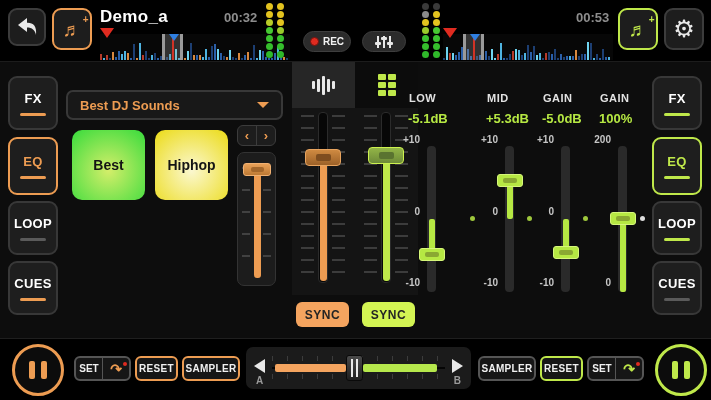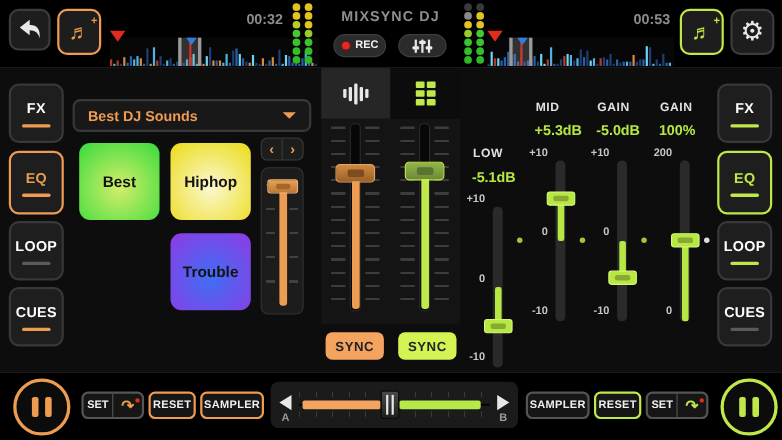--- a/index.html
+++ b/index.html
@@ -104,20 +104,21 @@
 
   <div class="topbar">
     <div class="sq-btn" style="left:8px;top:8px;width:38px;height:38px;">
       <svg width="22" height="20" viewBox="0 0 22 20">
         <path d="M11 1 L2 8 L11 15 L11 10.5 C16 10.5 19 13 20 18 C21 9 17 5.5 11 5.8 Z" fill="#e8e8e8"></path>
       </svg>
     </div>
     <div class="sq-btn" style="left:52px;top:8px;width:40px;height:42px;border-color:#ED9C52;">
       <span class="note-ic" style="color:#ED9C52;">♬<s>+</s></span>
     </div>
+    <div class="deck-title" style="left:100px;top:7px;">Demo_a</div>
     <div class="deck-time" style="left:224px;top:10px;">00:32</div>
 
     <div class="waveform" style="left:100px;width:190px;">
       <div class="playhead" style="left:62px;">
           <span class="ph-line"></span>
           <span class="ph-tri"></span>
         </div>
     <div class="wf-bar" style="height: 6px; background: rgb(181, 58, 42);"></div>
         <div class="wf-bar" style="height: 2px; background: rgb(79, 179, 224);"></div>
         <div class="wf-bar" style="height: 5px; background: rgb(181, 58, 42);"></div>
@@ -197,21 +198,20 @@
           <div class="vu-dot" style="background: rgb(227, 195, 31);"></div>
           <div class="vu-dot" style="background: rgb(227, 195, 31);"></div>
           <div class="vu-dot" style="background: rgb(227, 195, 31);"></div>
           <div class="vu-dot" style="background: rgb(154, 203, 43);"></div>
           <div class="vu-dot" style="background: rgb(59, 195, 47);"></div>
           <div class="vu-dot" style="background: rgb(53, 190, 44);"></div>
           <div class="vu-dot" style="background: rgb(47, 184, 42);"></div>
         </div>
       </div>
 
-    <div class="app-title">MIXSYNC DJ</div>
     <div class="pill" style="left:303px;width:48px;">
       <span class="rec-dot"></span>
       <span class="rec-txt">REC</span>
     </div>
     <div class="pill" style="left:362px;width:44px;">
       <svg width="20" height="14" viewBox="0 0 20 14">
         <rect x="3" y="1" width="2" height="12" fill="#e8e8e8"></rect>
           <rect x="9" y="1" width="2" height="12" fill="#e8e8e8"></rect>
           <rect x="15" y="1" width="2" height="12" fill="#e8e8e8"></rect>
         <rect x="1" y="7" width="6" height="3" rx="1" fill="#e8e8e8"></rect>
@@ -333,23 +333,20 @@
   <div class="dropdown">
     <span class="dd-txt">Best DJ Sounds</span>
     <span class="dd-caret"></span>
   </div>
   <div class="pad" style="left: 72px; top: 130px; background: radial-gradient(circle at 50% 58%, rgb(212, 238, 106) 0%, rgb(62, 220, 62) 95%);">
     <span>Best</span>
     </div>
   <div class="pad" style="left: 155px; top: 130px; background: radial-gradient(circle at 50% 58%, rgb(251, 248, 208) 0%, rgb(236, 220, 30) 95%);">
     <span>Hiphop</span>
     </div>
-  <div class="pad" style="left: 155px; top: 212px; background: radial-gradient(circle at 50% 58%, rgb(63, 110, 245) 0%, rgb(139, 61, 228) 95%);">
-    <span>Trouble</span>
-    </div>
 
   <div class="pager">
     <span>‹</span>
     <span class="pg-div"></span>
     <span>›</span>
   </div>
   <div class="vslider">
     <span class="vt" style="left:4px;"></span>
     <span class="vt" style="right:4px;"></span>
   </div>
@@ -385,21 +382,21 @@
 
   <div class="pticks" style="left:364px;"></div>
   <div class="pticks" style="left:395px;"></div>
   <div class="ptrack" style="left:381px;"></div>
   <div class="pstem" style="left:383px;top:160px;height:121px;background:#BFE84A;"></div>
   <div class="phandle phandle-b" style="left:368px;top:147px;"></div>
 
   <div class="sync" style="left:296px;background:#F4A45F;">SYNC</div>
   <div class="sync" style="left:362px;background:#D3F453;">SYNC</div>
 
-  <div class="eqch" style="left:425px;margin-top:42px;">
+  <div class="eqch" style="left:404px;">
     <span class="eq-h">LOW</span>
     <span class="eq-v">-5.1dB</span>
     <span class="eq-lab" style="top:42px;">+10</span>
     <span class="eq-lab" style="top:114px;">0</span>
     <span class="eq-lab" style="top:185px;">-10</span>
     <span class="eq-track"></span>
     <span class="eq-stem" style="top:127px;height:35px;"></span>
     <span class="eq-handle" style="top:156px;"></span>
   </div>
   <div class="eqch" style="left:482px;">

